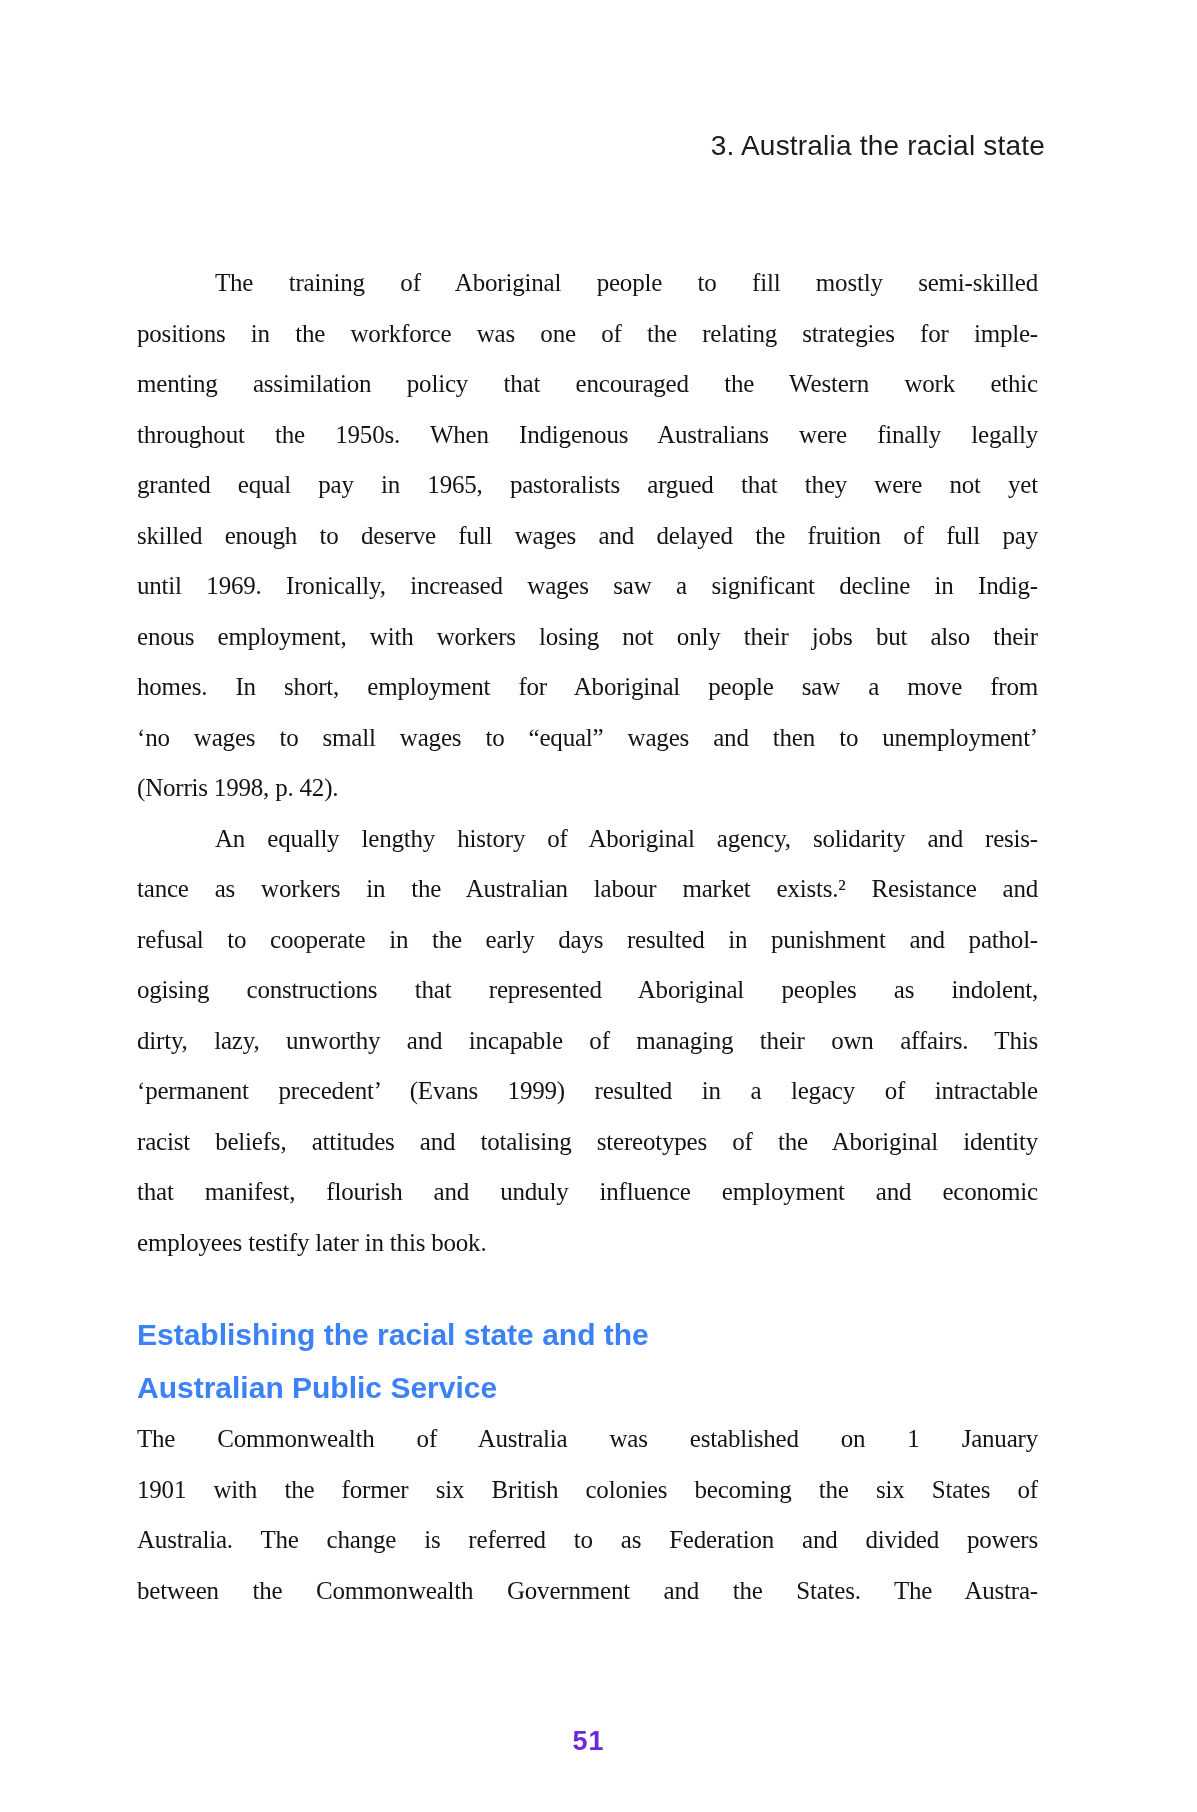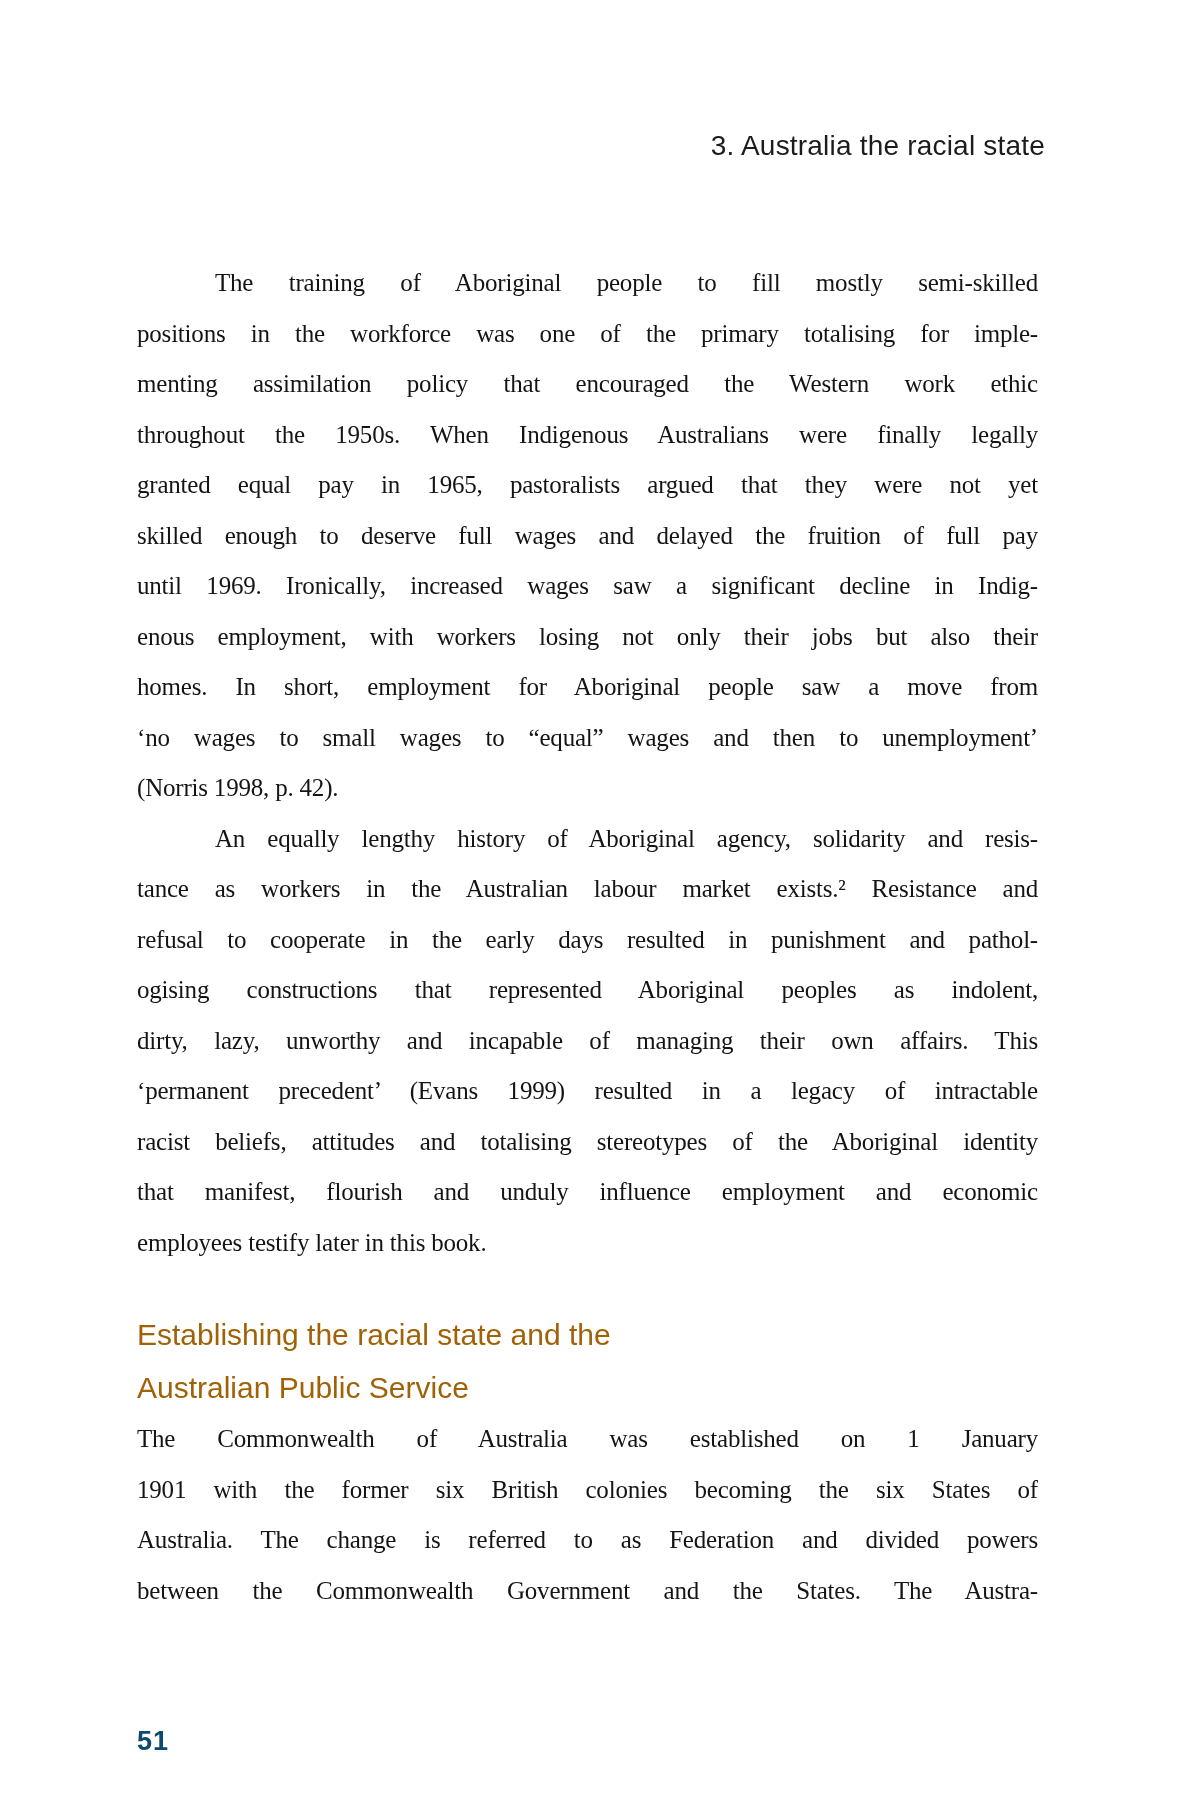--- a/index.html
+++ b/index.html
@@ -37,54 +37,54 @@
     overflow: hidden;
   }
   .just {
     text-align: justify;
     text-align-last: justify;
   }
   .indent { text-indent: 78px; font-family: Liberation Serif, serif; }
   .section-heading {
     margin-top: 40px;
     font-family: "Liberation Sans", "DejaVu Sans", sans-serif;
-    font-weight: normal;
+    font-weight: bold;
     font-size: 30px;
     letter-spacing: 0;
-    color: #a16207;
+    color: #3b82f6;
   }
   .section-heading .line {
     line-height: 53px;
     height: 53px;
   }
   .page-number {
     position: absolute;
     top: 1726px;
     left: 137px;
     width: 903px;
-    text-align: left;
+    text-align: center;
     font-family: "Liberation Sans", "DejaVu Sans", sans-serif;
     font-weight: bold;
     font-size: 27px;
     letter-spacing: 1px;
-    color: #0c4a6e;
+    color: #6d28d9;
   }
 </style>
 </head>
 <body>
 
 <div class="page">
 
   <div class="running-header">3. Australia the racial state</div>
 
   <div class="text-column">
 
     <div>
         <div class="line indent just">The training of Aboriginal people to fill mostly semi-skilled</div>
-        <div class="line just">positions in the workforce was one of the primary totalising for imple-</div>
+        <div class="line just">positions in the workforce was one of the relating strategies for imple-</div>
         <div class="line just">menting assimilation policy that encouraged the Western work ethic</div>
         <div class="line just">throughout the 1950s. When Indigenous Australians were finally legally</div>
         <div class="line just">granted equal pay in 1965, pastoralists argued that they were not yet</div>
         <div class="line just">skilled enough to deserve full wages and delayed the fruition of full pay</div>
         <div class="line just">until 1969. Ironically, increased wages saw a significant decline in Indig-</div>
         <div class="line just">enous employment, with workers losing not only their jobs but also their</div>
         <div class="line just">homes. In short, employment for Aboriginal people saw a move from</div>
         <div class="line just">‘no wages to small wages to “equal” wages and then to unemployment’</div>
         <div class="line">(Norris 1998, p. 42).</div>
       </div>

